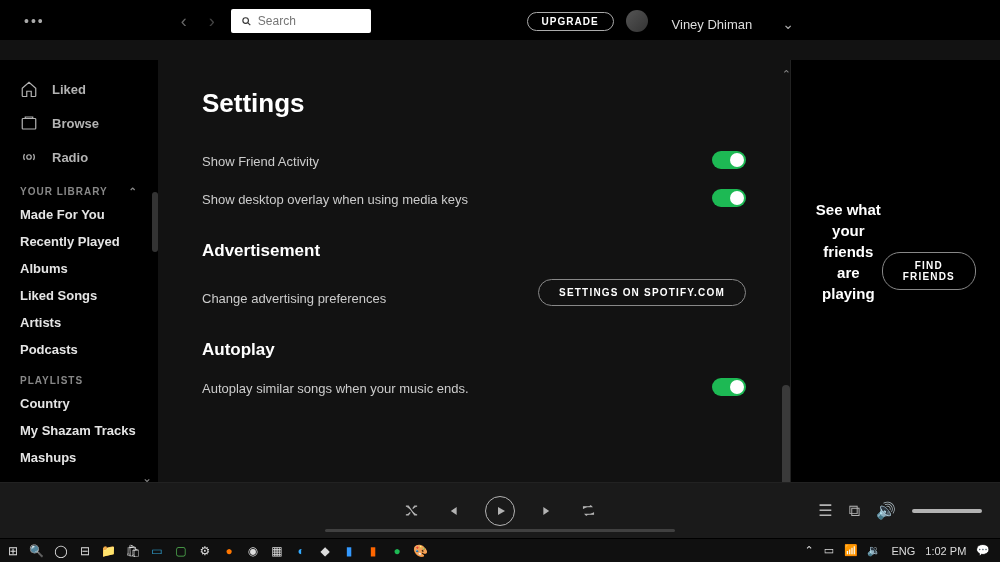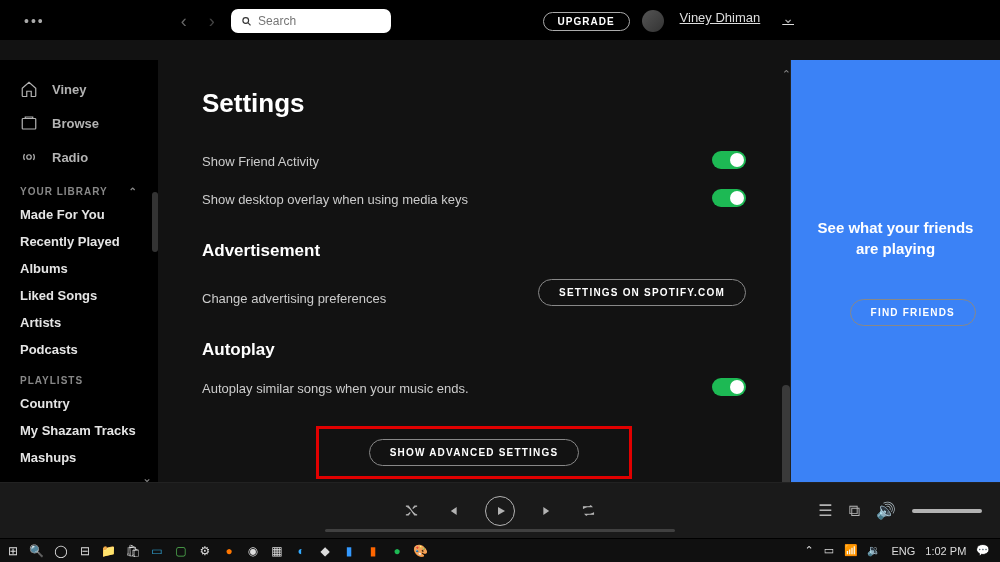--- a/index.html
+++ b/index.html
@@ -5,26 +5,26 @@
 * { margin: 0; padding: 0; box-sizing: border-box; font-family: -apple-system, BlinkMacSystemFont, "Segoe UI", Arial, sans-serif; }
 body { width: 1000px; height: 562px; background: #000; color: #fff; overflow: hidden; position: relative; }
 
 .app { display: flex; flex-direction: column; height: 538px; background: #121212; }
 .titlebar { height: 30px; background: #000; display: flex; justify-content: flex-end; align-items: center; gap: 24px; padding-right: 18px; }
 .titlebar-btn { color: #aaa; font-size: 13px; cursor: pointer; }
 
 .topbar { height: 38px; background: #000; display: flex; align-items: center; padding: 0 16px; gap: 10px; position: absolute; top: 2px; left: 0; right: 0; }
 .dots { color: #aaa; letter-spacing: 2px; font-size: 14px; margin-left: 8px; margin-right: 120px;}
 .nav-arrow { color: #666; font-size: 18px; padding: 0 6px; cursor: pointer; }
-.search-box { background: #fff; border-radius: 7px; height: 24px; width: 160px; display: flex; align-items: center; padding: 0 10px; gap: 6px; }
+.search-box { background: #fff; border-radius: 2px; height: 24px; width: 140px; display: flex; align-items: center; padding: 0 10px; gap: 6px; }
 .search-box svg { width: 13px; height: 13px; }
 .search-box input { border: none; outline: none; font-size: 12px; width: 100%; background: transparent; }
 .topbar-right { margin-left: auto; display: flex; align-items: center; gap: 12px; margin-right:190px;}
 .upgrade-btn { border: 1px solid #aaa; border-radius: 12px; padding: 3px 14px; font-size: 10px; font-weight: 700; letter-spacing: 1px; color: #fff; background: transparent; cursor: pointer; }
-.user-chip { display: flex; align-items: flex-start; gap: 16px; font-size: 13px; color: #ddd; text-decoration: underline; }
+.user-chip { display: flex; align-items: flex-end; gap: 24px; font-size: 13px; color: #ddd; }
 .avatar { width: 22px; height: 22px; border-radius: 50%; background: linear-gradient(135deg,#555,#333); }
 .chevron { color: #aaa; font-size: 14px; margin-left: 6px; }
 
 .body { display: flex; flex: 1; overflow: hidden; margin-top: 30px; }
 
 .sidebar { width: 158px; background: #000; padding: 12px 0 0 0; display: flex; flex-direction: column; position: relative; }
 .sidebar-scroll { position: absolute; right: 0; top: 132px; width: 6px; height: 60px; background: #333; border-radius: 3px; }
 .nav-item { display: flex; align-items: center; gap: 14px; padding: 8px 20px; color: #b3b3b3; font-size: 13px; font-weight: 600; cursor: pointer; }
 .nav-item svg { width: 18px; height: 18px; }
 .section-header { padding: 12px 20px 4px; font-size: 10px; letter-spacing: 1px; color: #888; font-weight: 600; display: flex; justify-content: space-between; align-items: center; }
@@ -38,21 +38,21 @@
 .main-scroll-up { position:absolute; right:-1px; top:8px; color:#888; font-size:11px;}
 .page-title { font-size: 26px; font-weight: 800; margin-bottom: 22px; }
 .setting-row { display: flex; justify-content: space-between; align-items: flex-end; padding: 10px 0; font-size: 13px; color: #ccc; }
 .toggle { width: 34px; height: 18px; background: #1db954; border-radius: 9px; position: relative; cursor: pointer; }
 .toggle::after { content:""; position:absolute; right:2px; top:2px; width:14px; height:14px; background:#fff; border-radius:50%; }
 .section-title { font-size: 17px; font-weight: 700; margin-top: 24px; margin-bottom: 8px; }
 .outline-btn { border: 1px solid #888; background: transparent; color: #fff; border-radius: 18px; padding: 7px 20px; font-size: 10px; font-weight: 700; letter-spacing: 1.2px; cursor: pointer; }
 .center-row { text-align: center; margin-top: 20px; }
 .highlight-box { border: 3px solid #e10000; display: inline-block; padding: 10px 50px; }
 
-.friends { flex: 1; background: #3b82f6; border-left: 1px solid #222; display: flex; flex-direction: column; align-items: flex-end; justify-content: center; padding: 20px 24px; text-align: center; }
+.friends { flex: 1; background: #000000; border-left: 1px solid #222; display: flex; flex-direction: row; align-items: center; justify-content: center; padding: 20px 24px; text-align: center; }
 .friends-title { font-size: 15px; font-weight: 800; margin-bottom: 40px; line-height:1.4;}
 
 .player { height: 56px; background: #1a1a1a; border-top: 1px solid #222; display: flex; align-items: center; justify-content: center; position: relative; }
 .player-controls { display: flex; align-items: center; gap: 26px; }
 .player-controls svg, .player-controls .ico { color:#b3b3b3; fill:#b3b3b3; }
 .play-btn { width: 30px; height: 30px; border: 1.5px solid #b3b3b3; border-radius: 50%; display: flex; align-items: center; justify-content: center; }
 .play-btn svg { margin-left:2px; }
 .progress { position:absolute; bottom:6px; left:50%; transform:translateX(-50%); width:350px; height:3px; background:#404040; border-radius:2px;}
 .player-right { position:absolute; right:18px; display:flex; align-items:center; gap:16px; color:#b3b3b3; }
 .vol-bar { width:70px; height:4px; background:#b3b3b3; border-radius:2px; }
@@ -91,21 +91,21 @@
     <span class="titlebar-btn">▢</span>
     <span class="titlebar-btn">✕</span>
   </div>
 
   <div class="body">
     <div class="sidebar">
       <div class="nav-item">
         <svg viewBox="0 0 24 24" fill="none" stroke="#b3b3b3" stroke-width="1.6">
             <path d="M3 11l9-8 9 8v10a1 1 0 01-1 1h-5v-7h-6v7H4a1 1 0 01-1-1z"></path>
           </svg>
-        <span>Viney</span>
+        <span>Liked</span>
       </div>
       <div class="nav-item">
         <svg viewBox="0 0 24 24" fill="none" stroke="#b3b3b3" stroke-width="1.6">
             <rect x="3" y="6" width="18" height="14" rx="1"></rect>
             <path d="M7 6V4h10v2"></path>
           </svg>
         <span>Browse</span>
       </div>
       <div class="nav-item">
         <svg viewBox="0 0 24 24" fill="none" stroke="#b3b3b3" stroke-width="1.6">
@@ -157,25 +157,20 @@
           <span>Change advertising preferences</span>
           <button class="outline-btn">SETTINGS ON SPOTIFY.COM</button>
         </div>
 
         <div class="section-title">Autoplay</div>
         <div class="setting-row">
           <span>Autoplay similar songs when your music ends.</span>
           <div class="toggle"></div>
         </div>
 
-        <div class="center-row">
-          <div class="highlight-box">
-            <button class="outline-btn">SHOW ADVANCED SETTINGS</button>
-          </div>
-        </div>
 
       </div>
       <div class="main-scroll"></div>
     </div>
 
     <div class="friends">
       <div class="friends-title">See what your friends are playing</div>
       <button class="outline-btn">FIND FRIENDS</button>
     </div>
   </div>

